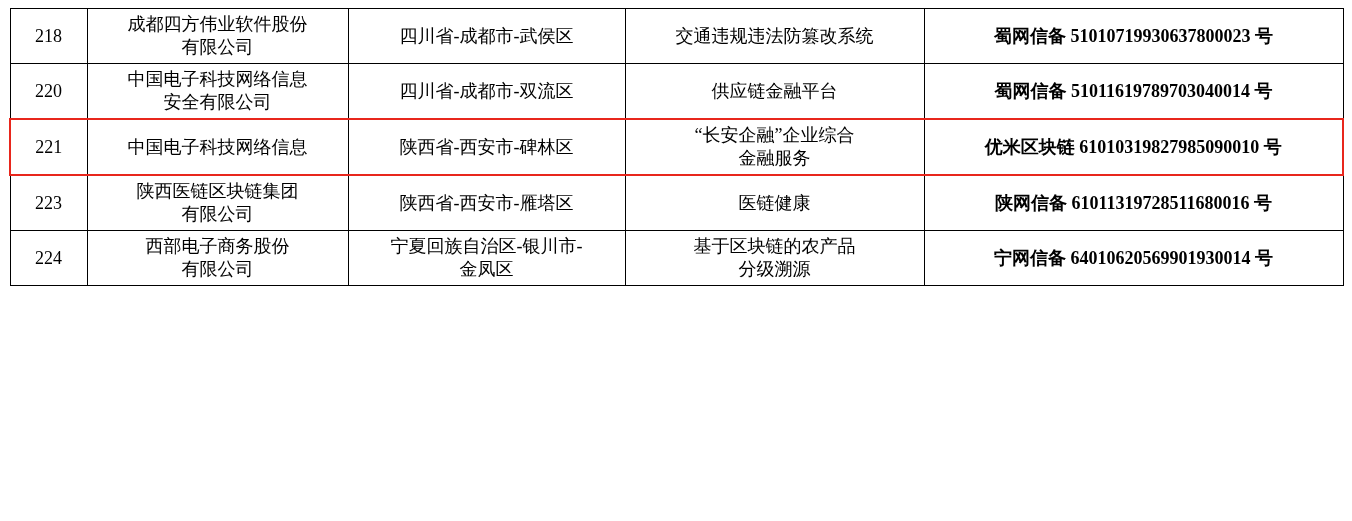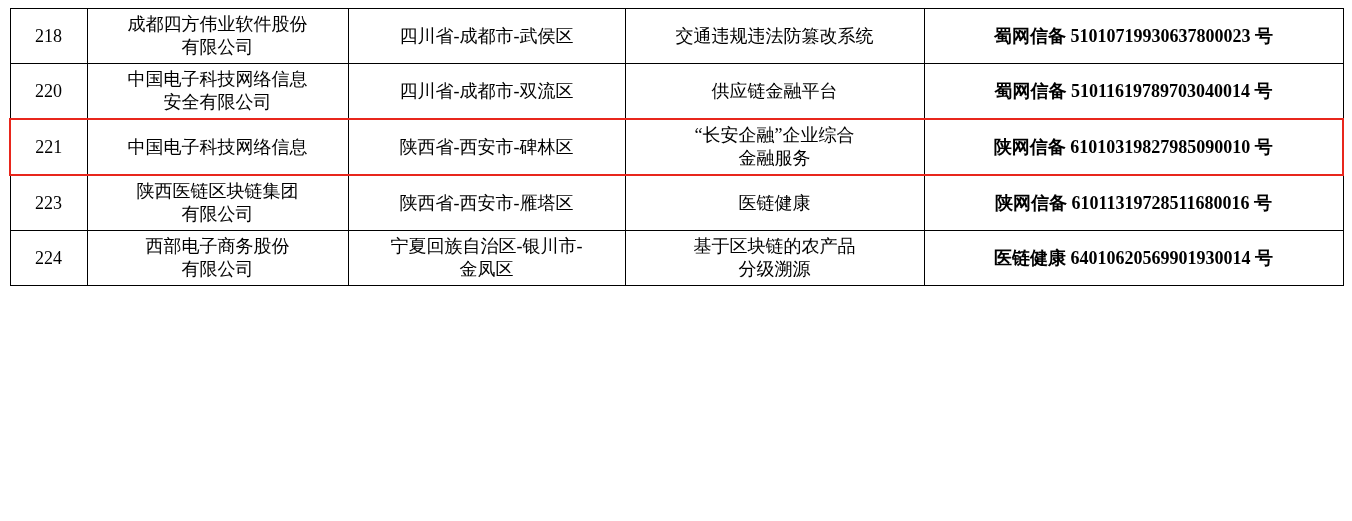--- a/index.html
+++ b/index.html
@@ -120,21 +120,21 @@
             <span class="cell-inner">中国电子科技网络信息</span>
           </td>
         <td class="col-region">
             <span class="cell-inner">陕西省-西安市-碑林区</span>
           </td>
         <td class="col-service">
             <span class="cell-inner">“长安企融”企业综合
 金融服务</span>
           </td>
         <td class="col-license">
-            <span class="cell-inner">陕网信备 61010319827985090010 号</span>
+            <span class="cell-inner">优米区块链 61010319827985090010 号</span>
           </td>
       </tr>
       <tr>
         <td class="col-index">
             <span class="cell-inner">223</span>
           </td>
         <td class="col-company">
             <span class="cell-inner">陕西医链区块链集团
 有限公司</span>
           </td>
@@ -158,18 +158,18 @@
           </td>
         <td class="col-region">
             <span class="cell-inner">宁夏回族自治区-银川市-
 金凤区</span>
           </td>
         <td class="col-service">
             <span class="cell-inner">基于区块链的农产品
 分级溯源</span>
           </td>
         <td class="col-license">
-            <span class="cell-inner">医链健康 64010620569901930014 号</span>
+            <span class="cell-inner">宁网信备 64010620569901930014 号</span>
           </td>
       </tr>
     </tbody>
   </table>
 </div>
 
 </body></html>

